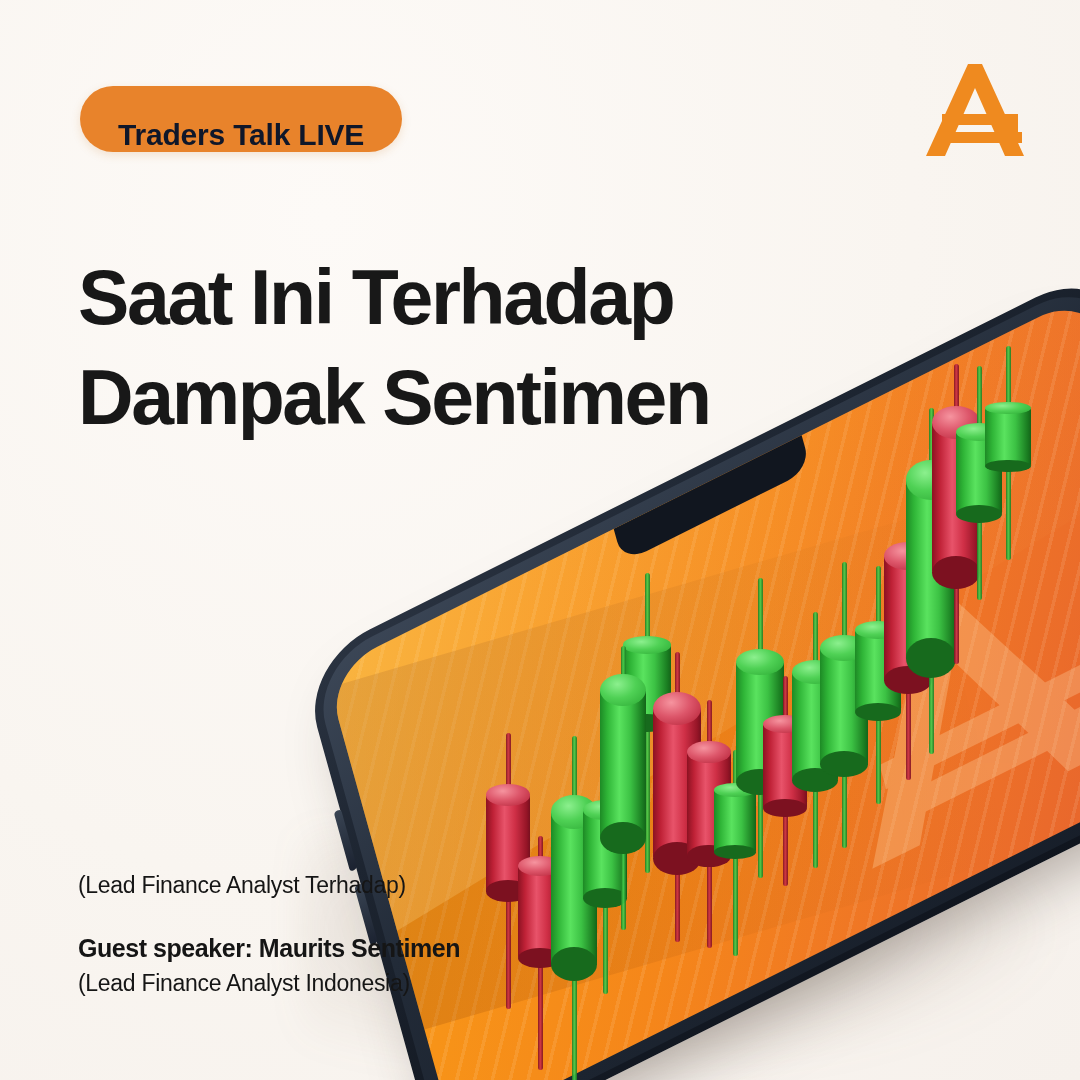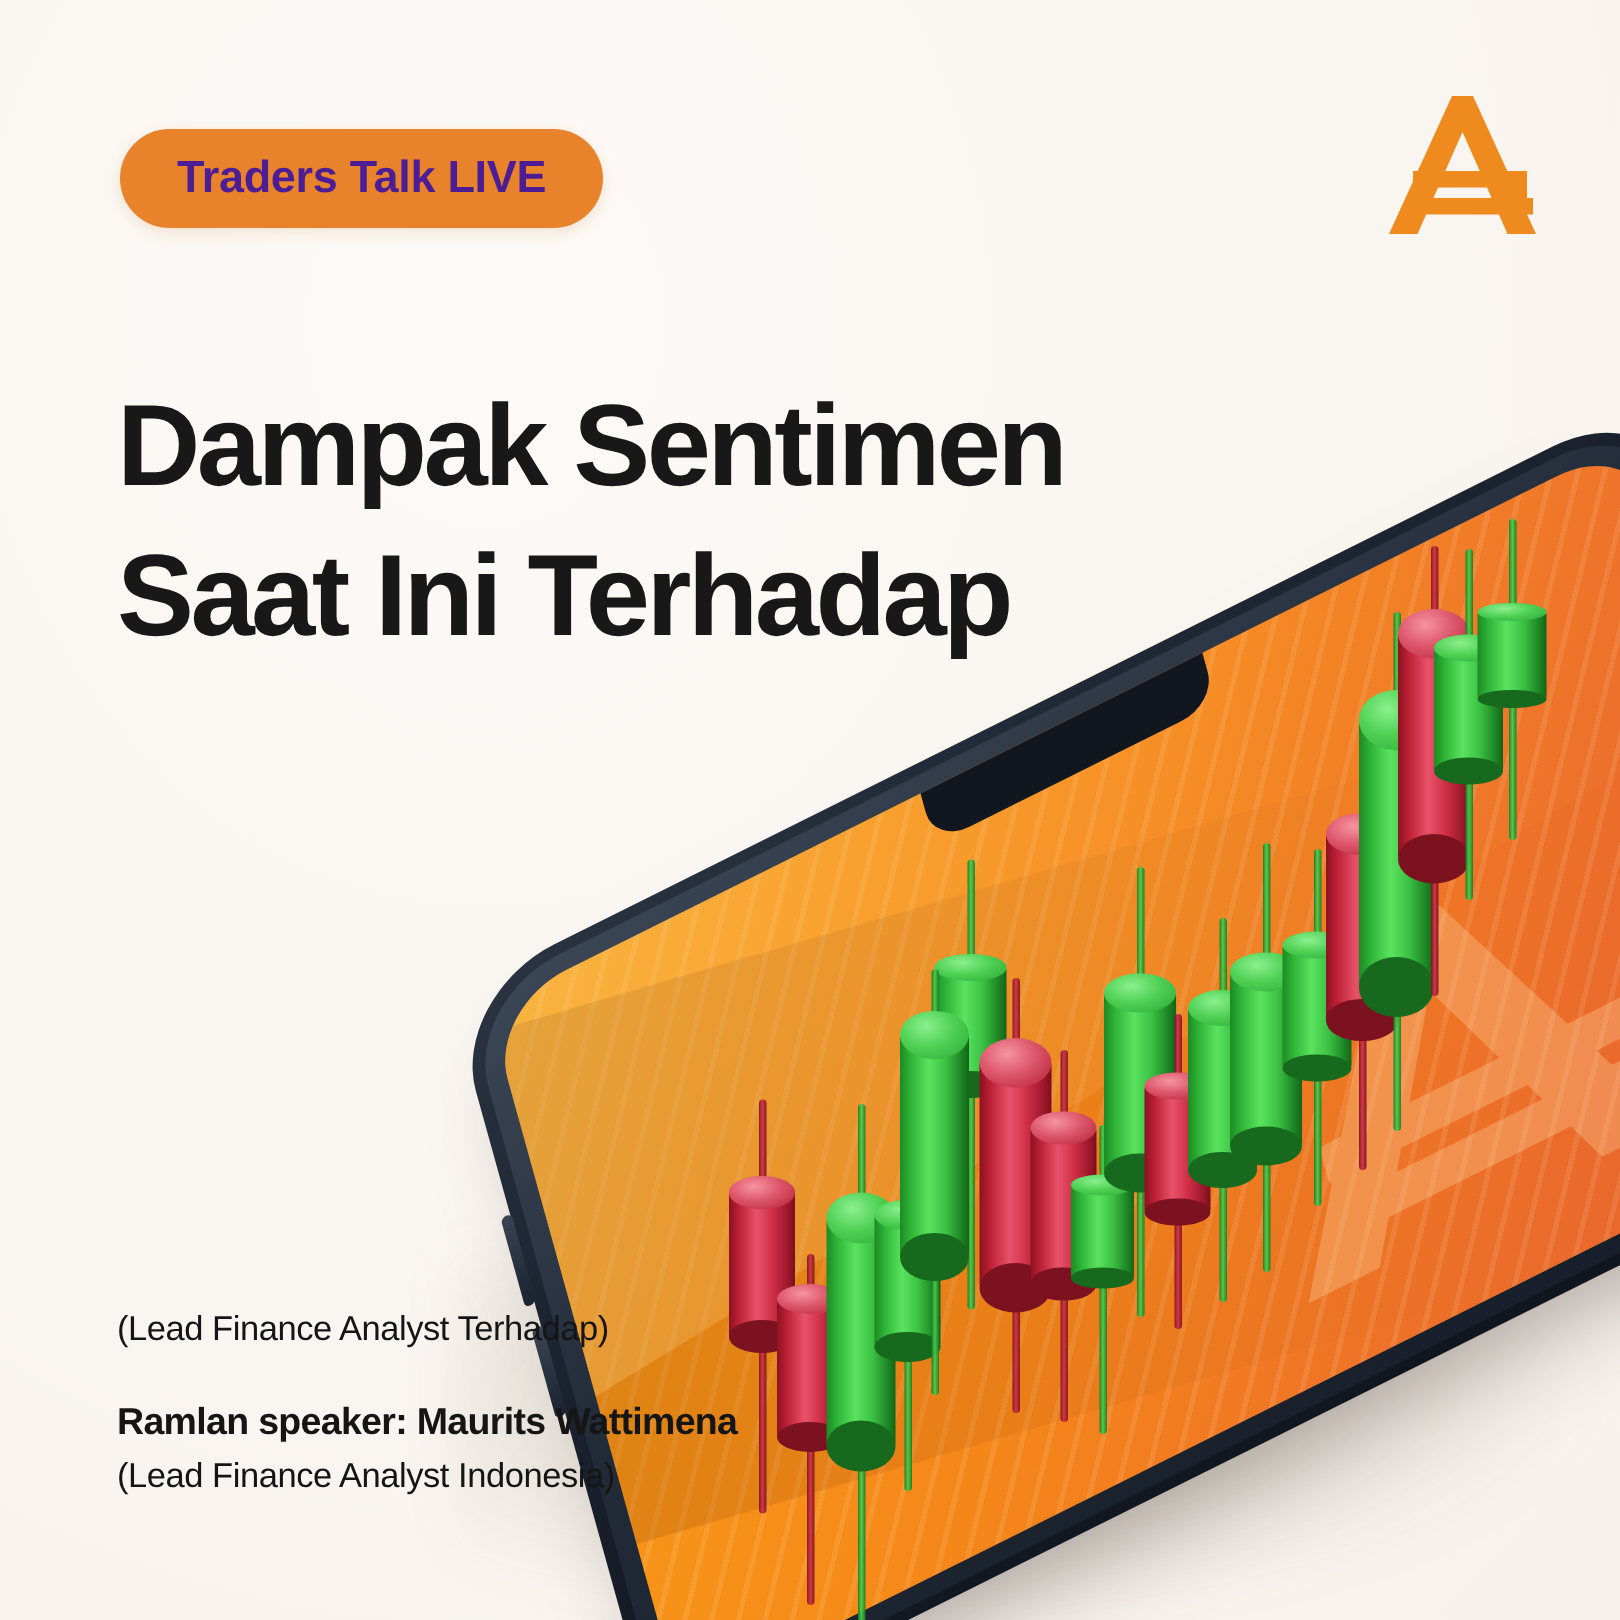--- a/index.html
+++ b/index.html
@@ -198,24 +198,24 @@
     height: 100%;
   }
 
   .badge {
     position: absolute;
     left: 80px;
     top: 86px;
     height: 66px;
     padding: 0 38px;
     display: flex;
-    align-items: center;
+    align-items: flex-end;
     border-radius: 33px;
     background: #e8832b;
-    color: #4c1d95;
+    color: #0f172a;
     font-size: 30px;
     font-weight: bold;
     letter-spacing: -0.2px;
     box-shadow: 0 3px 10px rgba(200,120,40,0.18);
   }
 
   .logo {
     position: absolute;
     right: 48px;
     top: 58px;
@@ -415,29 +415,29 @@
     <svg class="logo" viewBox="0 0 112 104">
       <g fill="#ef8a1f">
         <path d="M48 6 h14 l42 92 h-19 l-30 -68 -30 68 h-19 z"></path>
         <rect x="22" y="56" width="76" height="11"></rect>
         <rect x="26" y="74" width="76" height="11"></rect>
         <rect x="86" y="56" width="12" height="42"></rect>
       </g>
     </svg>
 
     <h1 class="headline">
+      <span class="ln">Saat Ini Terhadap</span>
       <span class="ln">Dampak Sentimen</span>
-      <span class="ln">Saat Ini Terhadap</span>
     </h1>
 
 
     <div class="credits">
       <div class="credit-block">
         <div class="credit-role">(Lead Finance Analyst Terhadap)</div>
       </div>
       <div class="credit-block">
-        <div class="credit-name">Ramlan speaker: Maurits Wattimena</div>
+        <div class="credit-name">Guest speaker: Maurits Sentimen</div>
         <div class="credit-role">(Lead Finance Analyst Indonesia)</div>
       </div>
     </div>
 
   </div>
 </div>
 
 </body></html>

